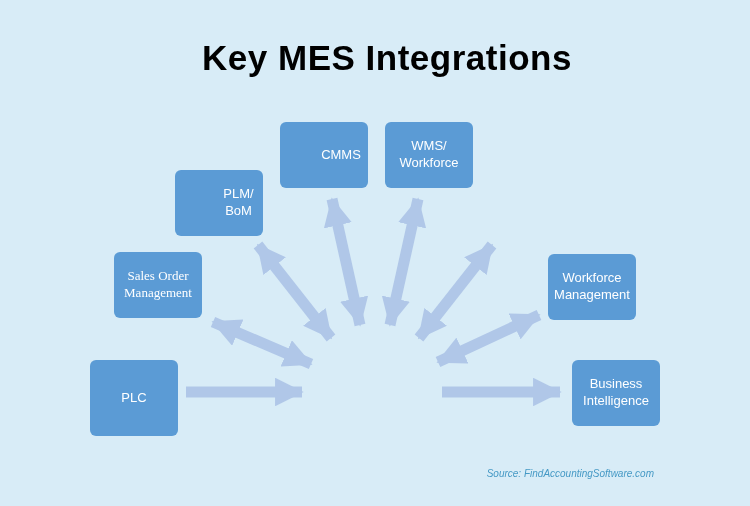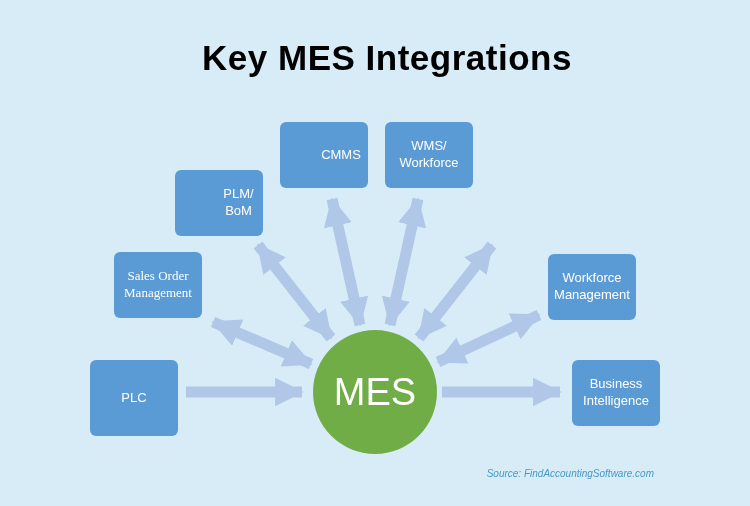--- a/index.html
+++ b/index.html
@@ -127,17 +127,16 @@
   <div class="node n-plm">PLM/
 BoM</div>
   <div class="node n-cmms">CMMS</div>
   <div class="node n-wms">WMS/
 Workforce</div>
   <div class="node n-wfm">Workforce
 Management</div>
   <div class="node n-bi">Business
 Intelligence</div>
 
-  <div class="center-circle">MES</div>
 
   <div class="source">Source: FindAccountingSoftware.com</div>
 
 </div>
 
 </body></html>

